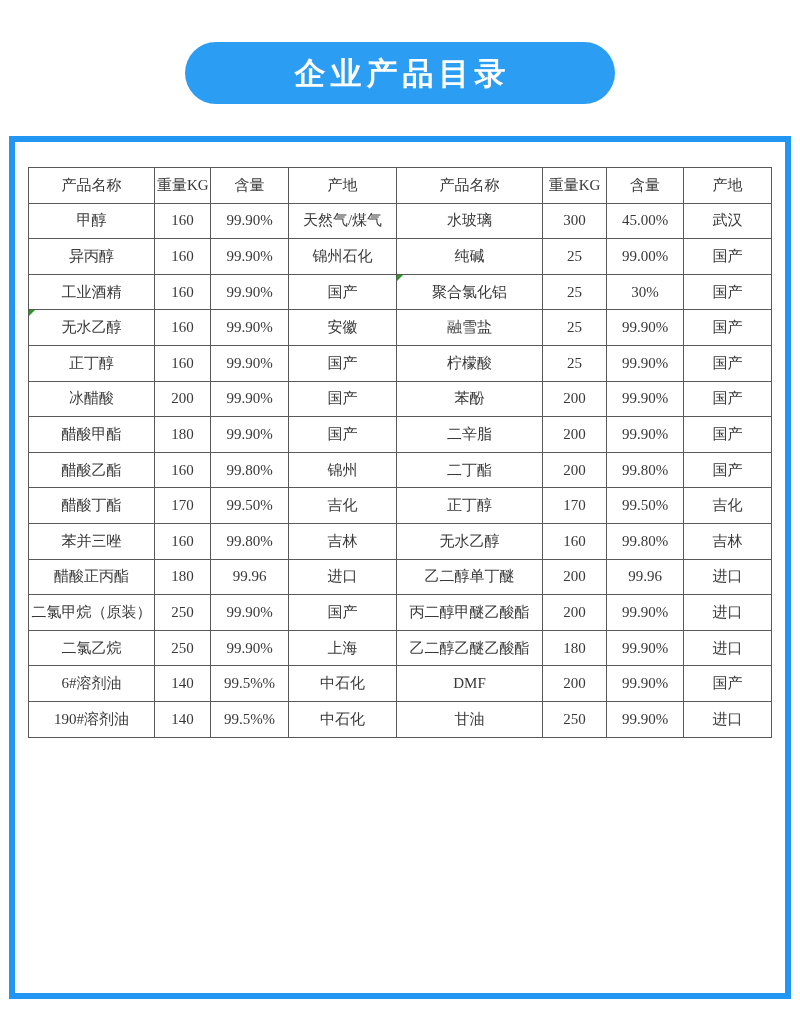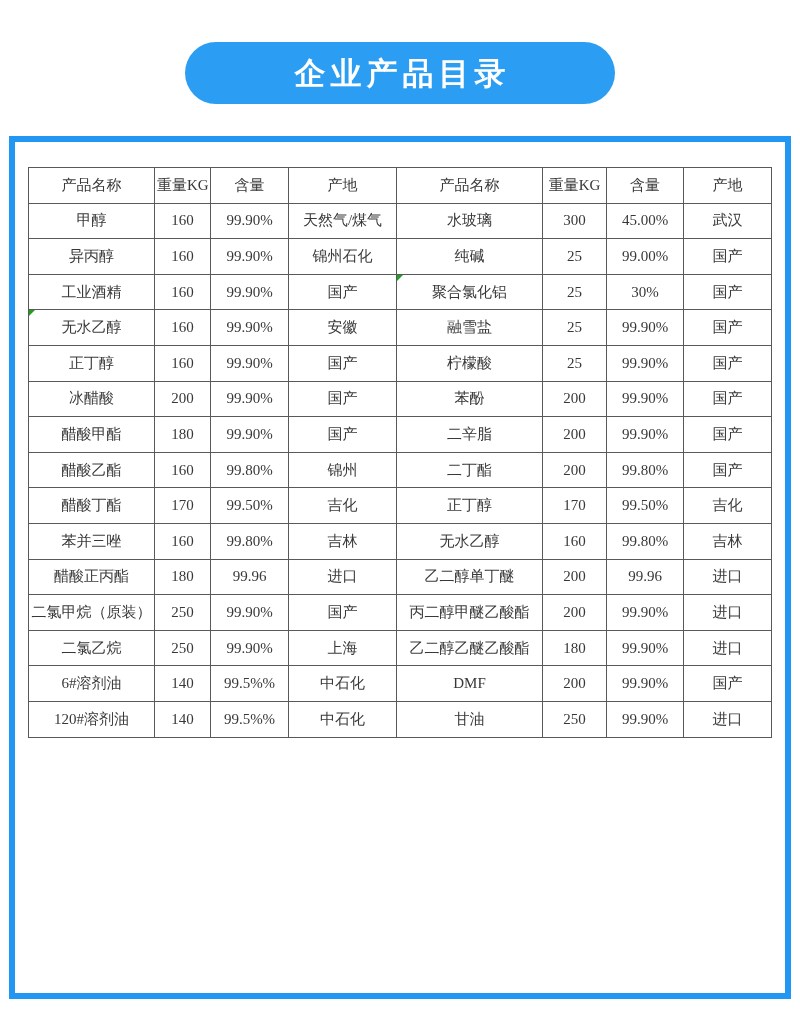--- a/index.html
+++ b/index.html
@@ -234,21 +234,21 @@
           <td>6#溶剂油</td>
           <td>140</td>
           <td>99.5%%</td>
           <td>中石化</td>
           <td>DMF</td>
           <td>200</td>
           <td>99.90%</td>
           <td>国产</td>
         </tr>
         <tr>
-          <td>120#溶剂油</td>
+          <td>190#溶剂油</td>
           <td>140</td>
           <td>99.5%%</td>
           <td>中石化</td>
           <td>甘油</td>
           <td>250</td>
           <td>99.90%</td>
           <td>进口</td>
         </tr>
       </tbody>
   </table>

